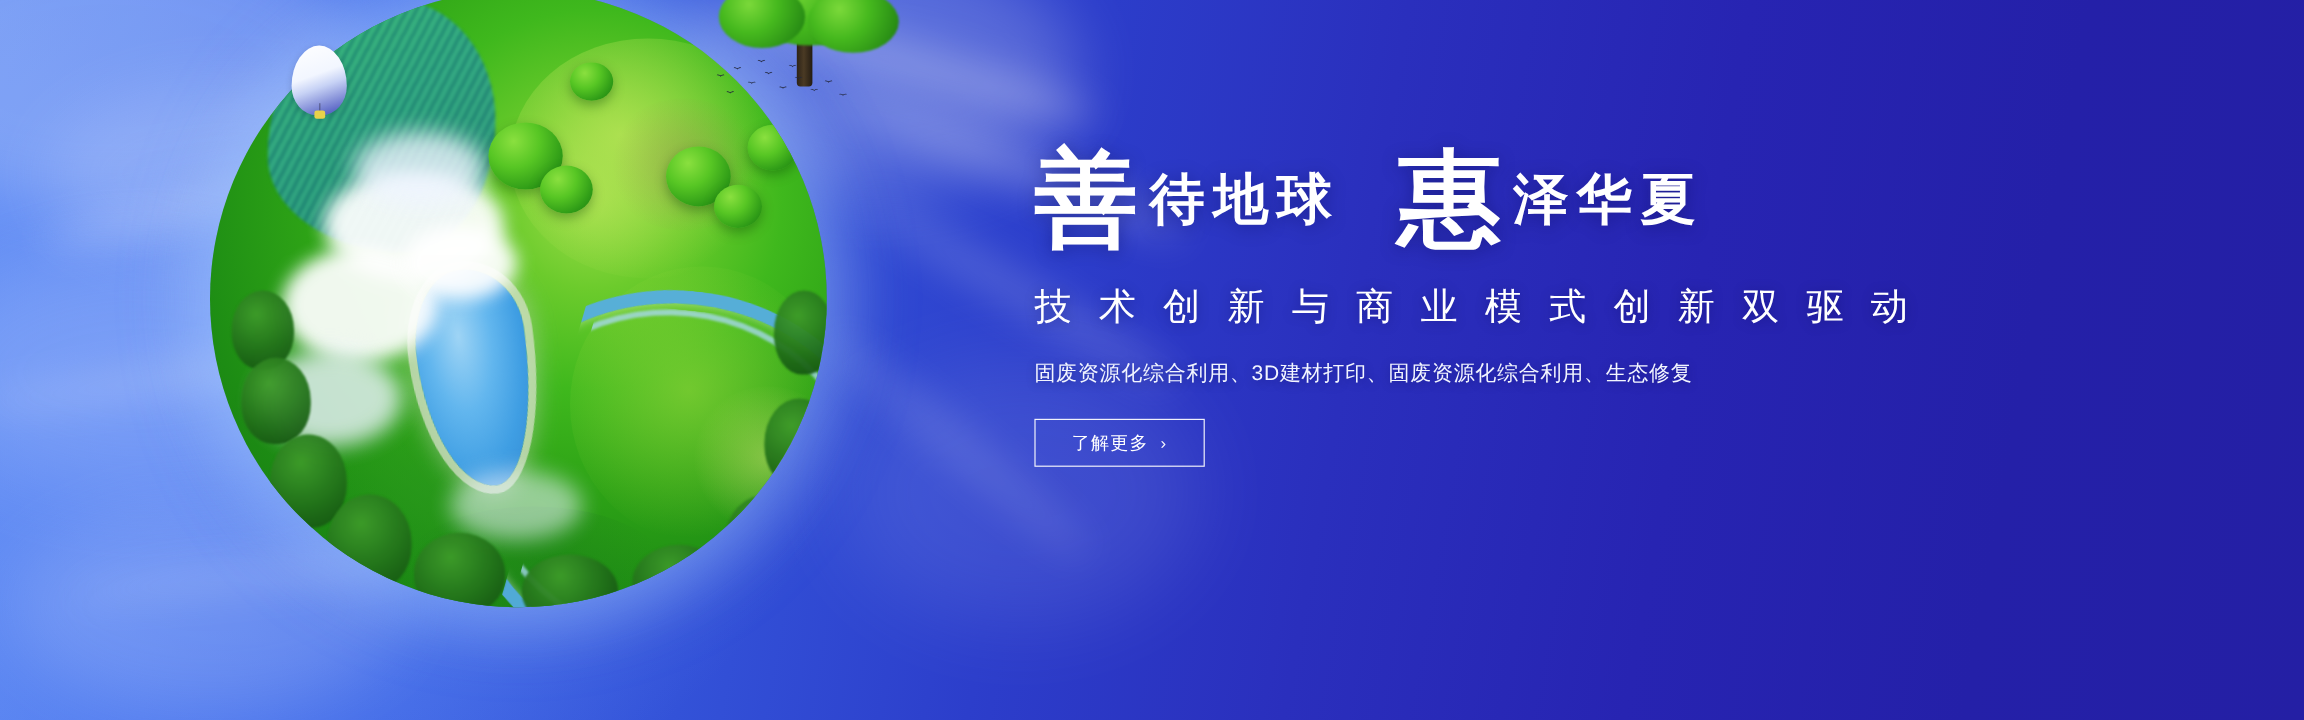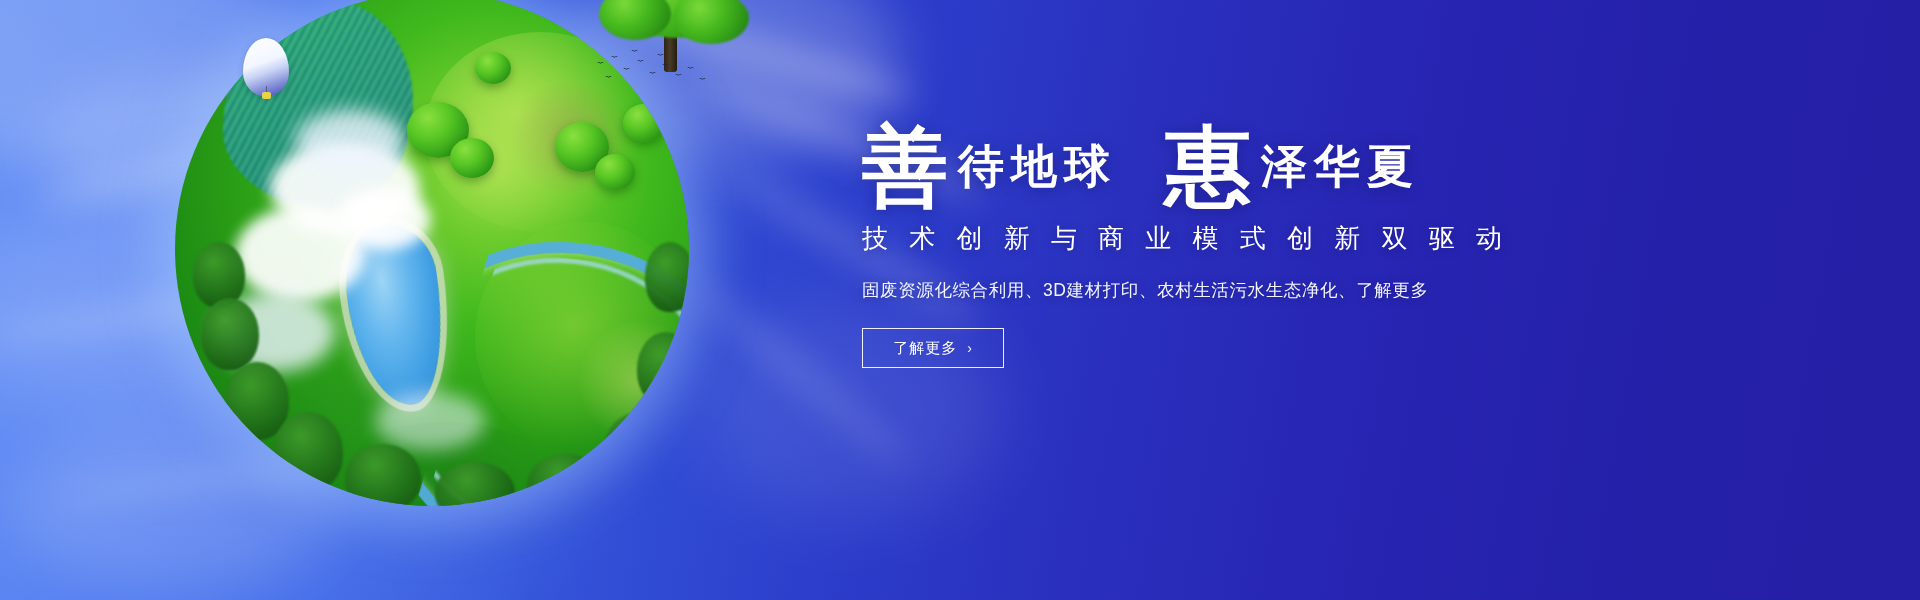--- a/index.html
+++ b/index.html
@@ -161,23 +161,23 @@
     position:relative;top:6px;
   }
   .small-chars{
     font-family:"DejaVu Serif","Liberation Serif",serif;
     font-size:46px;font-weight:600;letter-spacing:7px;
     padding:0 0 10px 10px;
   }
   .gap{width:48px;display:inline-block;}
 
   .subtitle{
-    margin-top:22px;
+    margin-top:36px;
     color:#ffffff;
-    font-size:26px;font-weight:400;
+    font-size:31px;font-weight:400;
     letter-spacing:7px;
     white-space:nowrap;
     text-shadow:0 1px 10px rgba(10,10,70,0.35);
   }
   .desc{
     margin-top:22px;
     color:#f2f5ff;
     font-size:17.5px;font-weight:400;
     letter-spacing:0.6px;
     white-space:nowrap;
@@ -296,21 +296,21 @@
     <div class="headline">
       <span class="big-char">善</span>
       <span class="small-chars">待地球</span>
       <span class="gap"></span>
       <span class="big-char">惠</span>
       <span class="small-chars">泽华夏</span>
     </div>
 
     <div class="subtitle">技 术 创 新 与 商 业 模 式 创 新 双 驱 动</div>
 
-    <div class="desc">固废资源化综合利用、3D建材打印、农村生活污水生态净化、了解更多</div>
+    <div class="desc">固废资源化综合利用、3D建材打印、固废资源化综合利用、生态修复</div>
 
     <div class="cta">
       <span>了解更多</span>
       <span class="chev">›</span>
     </div>
 
   </div>
 
 </div>
 

